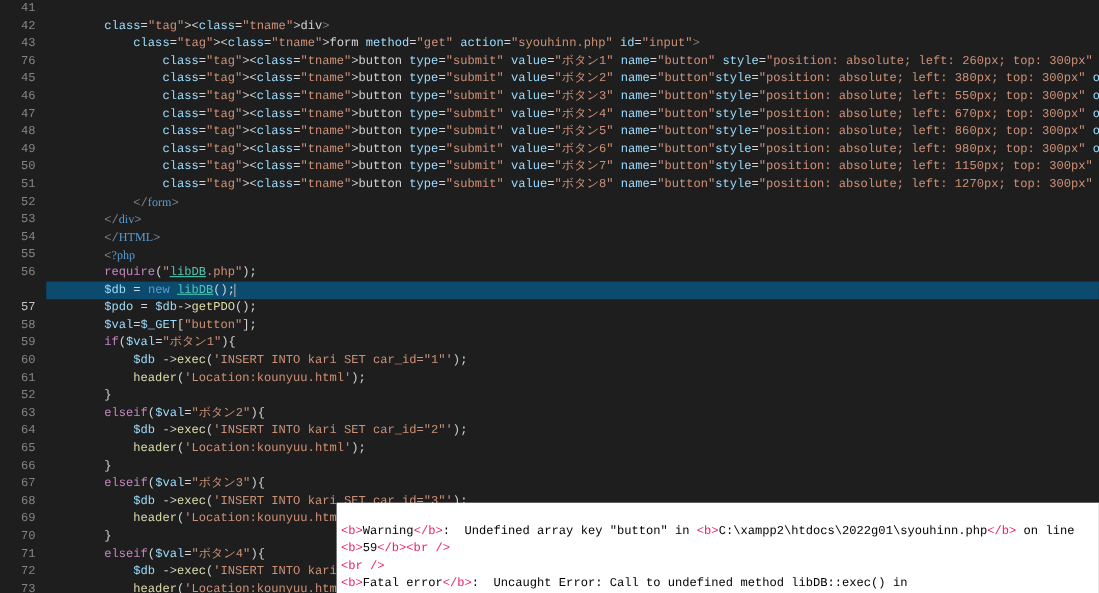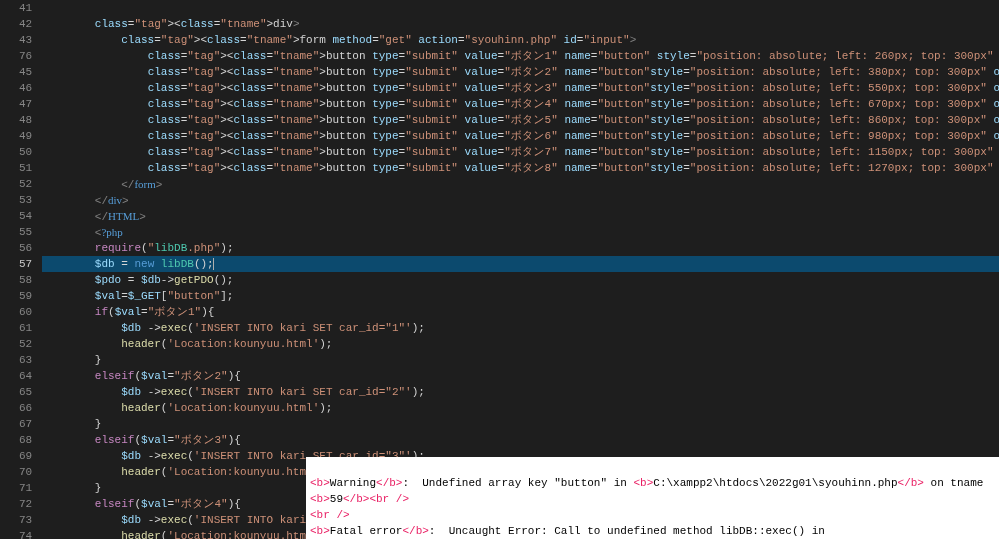--- a/index.html
+++ b/index.html
@@ -21,38 +21,38 @@
   .gutter {
     background:#1e1e1e;
     color:#858585;
     text-align:right;
     padding:0 14px 0 19px;
     user-select:none;
     flex:0 0 auto;
     width:40px;
   }
   .gutter .ln { height:16px; }
-  .gutter .ln.current { color:#c6c6c6; }
+  .gutter .ln.current { color:#c6c6c6;margin-top:16px; }
   .code {
     flex:1 1 auto;
     padding-left:2px;
     white-space:pre;
     overflow:hidden;
   }
   .row { height:16px; }
   .row.current { background:#0c4a6e; }
   
   .tag   { color:#808080; }    
   .tname { color:#569cd6;font-family:Liberation Serif, serif; }    
   .attr  { color:#9cdcfe; }    
   .str   { color:#ce9178; }    
   .var   { color:#9cdcfe; }    
   .kw    { color:#c586c0; }    
   .kw2   { color:#569cd6; }    
-  .cls   { color:#4ec9b0; }    
+  .cls   { color:#4ec9b0;text-decoration:underline; }    
   .fn    { color:#dcdcaa; }    
   .punc  { color:#d4d4d4; }
   .cursor{ border-left:1px solid #aeafad; margin-left:-1px; }
 
   .error-overlay {
     position:absolute;
     left:306px;
     top:457px;
     width:693px;
     background:#ffffff;
@@ -102,19 +102,19 @@
       <div class="ln">70</div>
       <div class="ln">71</div>
       <div class="ln">72</div>
       <div class="ln">73</div>
       <div class="ln">74</div>
     </div>
   <div class="code" id="code"><div class="row"></div><div class="row">&nbsp;&nbsp;&nbsp;&nbsp;&nbsp;&nbsp;&nbsp;&nbsp;<span <span="" class="attr">class</span><span class="punc">=</span><span class="str">"tag"</span>&gt;&lt;<span <span="" class="attr">class</span><span class="punc">=</span><span class="str">"tname"</span>&gt;div<span class="tag">&gt;</span></div><div class="row">&nbsp;&nbsp;&nbsp;&nbsp;&nbsp;&nbsp;&nbsp;&nbsp;&nbsp;&nbsp;&nbsp;&nbsp;<span <span="" class="attr">class</span><span class="punc">=</span><span class="str">"tag"</span>&gt;&lt;<span <span="" class="attr">class</span><span class="punc">=</span><span class="str">"tname"</span>&gt;form <span class="attr">method</span><span class="punc">=</span><span class="str">"get"</span> <span class="attr">action</span><span class="punc">=</span><span class="str">"syouhinn.php"</span> <span class="attr">id</span><span class="punc">=</span><span class="str">"input"</span><span class="tag">&gt;</span></div><div class="row">&nbsp;&nbsp;&nbsp;&nbsp;&nbsp;&nbsp;&nbsp;&nbsp;&nbsp;&nbsp;&nbsp;&nbsp;&nbsp;&nbsp;&nbsp;&nbsp;<span <span="" class="attr">class</span><span class="punc">=</span><span class="str">"tag"</span>&gt;&lt;<span <span="" class="attr">class</span><span class="punc">=</span><span class="str">"tname"</span>&gt;button <span class="attr">type</span><span class="punc">=</span><span class="str">"submit"</span> <span class="attr">value</span><span class="punc">=</span><span class="str">"ボタン1"</span> <span class="attr">name</span><span class="punc">=</span><span class="str">"button"</span> <span class="attr">style</span><span class="punc">=</span><span class="str">"position: absolute; left: 260px; top: 300px"</span> </div><div class="row">&nbsp;&nbsp;&nbsp;&nbsp;&nbsp;&nbsp;&nbsp;&nbsp;&nbsp;&nbsp;&nbsp;&nbsp;&nbsp;&nbsp;&nbsp;&nbsp;<span <span="" class="attr">class</span><span class="punc">=</span><span class="str">"tag"</span>&gt;&lt;<span <span="" class="attr">class</span><span class="punc">=</span><span class="str">"tname"</span>&gt;button <span class="attr">type</span><span class="punc">=</span><span class="str">"submit"</span> <span class="attr">value</span><span class="punc">=</span><span class="str">"ボタン2"</span> <span class="attr">name</span><span class="punc">=</span><span class="str">"button"</span><span class="attr">style</span><span class="punc">=</span><span class="str">"position: absolute; left: 380px; top: 300px"</span> <span class="attr">onclick</span></div><div class="row">&nbsp;&nbsp;&nbsp;&nbsp;&nbsp;&nbsp;&nbsp;&nbsp;&nbsp;&nbsp;&nbsp;&nbsp;&nbsp;&nbsp;&nbsp;&nbsp;<span <span="" class="attr">class</span><span class="punc">=</span><span class="str">"tag"</span>&gt;&lt;<span <span="" class="attr">class</span><span class="punc">=</span><span class="str">"tname"</span>&gt;button <span class="attr">type</span><span class="punc">=</span><span class="str">"submit"</span> <span class="attr">value</span><span class="punc">=</span><span class="str">"ボタン3"</span> <span class="attr">name</span><span class="punc">=</span><span class="str">"button"</span><span class="attr">style</span><span class="punc">=</span><span class="str">"position: absolute; left: 550px; top: 300px"</span> <span class="attr">onclick</span></div><div class="row">&nbsp;&nbsp;&nbsp;&nbsp;&nbsp;&nbsp;&nbsp;&nbsp;&nbsp;&nbsp;&nbsp;&nbsp;&nbsp;&nbsp;&nbsp;&nbsp;<span <span="" class="attr">class</span><span class="punc">=</span><span class="str">"tag"</span>&gt;&lt;<span <span="" class="attr">class</span><span class="punc">=</span><span class="str">"tname"</span>&gt;button <span class="attr">type</span><span class="punc">=</span><span class="str">"submit"</span> <span class="attr">value</span><span class="punc">=</span><span class="str">"ボタン4"</span> <span class="attr">name</span><span class="punc">=</span><span class="str">"button"</span><span class="attr">style</span><span class="punc">=</span><span class="str">"position: absolute; left: 670px; top: 300px"</span> <span class="attr">onclick</span></div><div class="row">&nbsp;&nbsp;&nbsp;&nbsp;&nbsp;&nbsp;&nbsp;&nbsp;&nbsp;&nbsp;&nbsp;&nbsp;&nbsp;&nbsp;&nbsp;&nbsp;<span <span="" class="attr">class</span><span class="punc">=</span><span class="str">"tag"</span>&gt;&lt;<span <span="" class="attr">class</span><span class="punc">=</span><span class="str">"tname"</span>&gt;button <span class="attr">type</span><span class="punc">=</span><span class="str">"submit"</span> <span class="attr">value</span><span class="punc">=</span><span class="str">"ボタン5"</span> <span class="attr">name</span><span class="punc">=</span><span class="str">"button"</span><span class="attr">style</span><span class="punc">=</span><span class="str">"position: absolute; left: 860px; top: 300px"</span> <span class="attr">onclick</span></div><div class="row">&nbsp;&nbsp;&nbsp;&nbsp;&nbsp;&nbsp;&nbsp;&nbsp;&nbsp;&nbsp;&nbsp;&nbsp;&nbsp;&nbsp;&nbsp;&nbsp;<span <span="" class="attr">class</span><span class="punc">=</span><span class="str">"tag"</span>&gt;&lt;<span <span="" class="attr">class</span><span class="punc">=</span><span class="str">"tname"</span>&gt;button <span class="attr">type</span><span class="punc">=</span><span class="str">"submit"</span> <span class="attr">value</span><span class="punc">=</span><span class="str">"ボタン6"</span> <span class="attr">name</span><span class="punc">=</span><span class="str">"button"</span><span class="attr">style</span><span class="punc">=</span><span class="str">"position: absolute; left: 980px; top: 300px"</span> <span class="attr">onclick</span></div><div class="row">&nbsp;&nbsp;&nbsp;&nbsp;&nbsp;&nbsp;&nbsp;&nbsp;&nbsp;&nbsp;&nbsp;&nbsp;&nbsp;&nbsp;&nbsp;&nbsp;<span <span="" class="attr">class</span><span class="punc">=</span><span class="str">"tag"</span>&gt;&lt;<span <span="" class="attr">class</span><span class="punc">=</span><span class="str">"tname"</span>&gt;button <span class="attr">type</span><span class="punc">=</span><span class="str">"submit"</span> <span class="attr">value</span><span class="punc">=</span><span class="str">"ボタン7"</span> <span class="attr">name</span><span class="punc">=</span><span class="str">"button"</span><span class="attr">style</span><span class="punc">=</span><span class="str">"position: absolute; left: 1150px; top: 300px"</span> </div><div class="row">&nbsp;&nbsp;&nbsp;&nbsp;&nbsp;&nbsp;&nbsp;&nbsp;&nbsp;&nbsp;&nbsp;&nbsp;&nbsp;&nbsp;&nbsp;&nbsp;<span <span="" class="attr">class</span><span class="punc">=</span><span class="str">"tag"</span>&gt;&lt;<span <span="" class="attr">class</span><span class="punc">=</span><span class="str">"tname"</span>&gt;button <span class="attr">type</span><span class="punc">=</span><span class="str">"submit"</span> <span class="attr">value</span><span class="punc">=</span><span class="str">"ボタン8"</span> <span class="attr">name</span><span class="punc">=</span><span class="str">"button"</span><span class="attr">style</span><span class="punc">=</span><span class="str">"position: absolute; left: 1270px; top: 300px"</span> </div><div class="row">&nbsp;&nbsp;&nbsp;&nbsp;&nbsp;&nbsp;&nbsp;&nbsp;&nbsp;&nbsp;&nbsp;&nbsp;<span class="tag">&lt;/</span><span class="tname">form</span><span class="tag">&gt;</span></div><div class="row">&nbsp;&nbsp;&nbsp;&nbsp;&nbsp;&nbsp;&nbsp;&nbsp;<span class="tag">&lt;/</span><span class="tname">div</span><span class="tag">&gt;</span></div><div class="row">&nbsp;&nbsp;&nbsp;&nbsp;&nbsp;&nbsp;&nbsp;&nbsp;<span class="tag">&lt;/</span><span class="tname">HTML</span><span class="tag">&gt;</span></div><div class="row">&nbsp;&nbsp;&nbsp;&nbsp;&nbsp;&nbsp;&nbsp;&nbsp;<span class="tag">&lt;</span><span class="tname">?php</span></div><div class="row">&nbsp;&nbsp;&nbsp;&nbsp;&nbsp;&nbsp;&nbsp;&nbsp;<span class="kw">require</span>(<span class="str">"<span class="cls">libDB</span>.php"</span>);</div><div class="row current">&nbsp;&nbsp;&nbsp;&nbsp;&nbsp;&nbsp;&nbsp;&nbsp;<span class="var">$db</span> = <span class="kw2">new</span> <span class="cls">libDB</span>();<span class="cursor"></span></div><div class="row">&nbsp;&nbsp;&nbsp;&nbsp;&nbsp;&nbsp;&nbsp;&nbsp;<span class="var">$pdo</span> = <span class="var">$db</span>-&gt;<span class="fn">getPDO</span>();</div><div class="row">&nbsp;&nbsp;&nbsp;&nbsp;&nbsp;&nbsp;&nbsp;&nbsp;<span class="var">$val</span>=<span class="var">$_GET</span>[<span class="str">"button"</span>];</div><div class="row">&nbsp;&nbsp;&nbsp;&nbsp;&nbsp;&nbsp;&nbsp;&nbsp;<span class="kw">if</span>(<span class="var">$val</span>=<span class="str">"ボタン1"</span>){</div><div class="row">&nbsp;&nbsp;&nbsp;&nbsp;&nbsp;&nbsp;&nbsp;&nbsp;&nbsp;&nbsp;&nbsp;&nbsp;<span class="var">$db</span> -&gt;<span class="fn">exec</span>(<span class="str">'INSERT INTO kari SET car_id="1"'</span>);</div><div class="row">&nbsp;&nbsp;&nbsp;&nbsp;&nbsp;&nbsp;&nbsp;&nbsp;&nbsp;&nbsp;&nbsp;&nbsp;<span class="fn">header</span>(<span class="str">'Location:kounyuu.html'</span>);</div><div class="row">&nbsp;&nbsp;&nbsp;&nbsp;&nbsp;&nbsp;&nbsp;&nbsp;}</div><div class="row">&nbsp;&nbsp;&nbsp;&nbsp;&nbsp;&nbsp;&nbsp;&nbsp;<span class="kw">elseif</span>(<span class="var">$val</span>=<span class="str">"ボタン2"</span>){</div><div class="row">&nbsp;&nbsp;&nbsp;&nbsp;&nbsp;&nbsp;&nbsp;&nbsp;&nbsp;&nbsp;&nbsp;&nbsp;<span class="var">$db</span> -&gt;<span class="fn">exec</span>(<span class="str">'INSERT INTO kari SET car_id="2"'</span>);</div><div class="row">&nbsp;&nbsp;&nbsp;&nbsp;&nbsp;&nbsp;&nbsp;&nbsp;&nbsp;&nbsp;&nbsp;&nbsp;<span class="fn">header</span>(<span class="str">'Location:kounyuu.html'</span>);</div><div class="row">&nbsp;&nbsp;&nbsp;&nbsp;&nbsp;&nbsp;&nbsp;&nbsp;}</div><div class="row">&nbsp;&nbsp;&nbsp;&nbsp;&nbsp;&nbsp;&nbsp;&nbsp;<span class="kw">elseif</span>(<span class="var">$val</span>=<span class="str">"ボタン3"</span>){</div><div class="row">&nbsp;&nbsp;&nbsp;&nbsp;&nbsp;&nbsp;&nbsp;&nbsp;&nbsp;&nbsp;&nbsp;&nbsp;<span class="var">$db</span> -&gt;<span class="fn">exec</span>(<span class="str">'INSERT INTO kari SET car_id="3"'</span>);</div><div class="row">&nbsp;&nbsp;&nbsp;&nbsp;&nbsp;&nbsp;&nbsp;&nbsp;&nbsp;&nbsp;&nbsp;&nbsp;<span class="fn">header</span>(<span class="str">'Location:kounyuu.html'</span>);</div><div class="row">&nbsp;&nbsp;&nbsp;&nbsp;&nbsp;&nbsp;&nbsp;&nbsp;}</div><div class="row">&nbsp;&nbsp;&nbsp;&nbsp;&nbsp;&nbsp;&nbsp;&nbsp;<span class="kw">elseif</span>(<span class="var">$val</span>=<span class="str">"ボタン4"</span>){</div><div class="row">&nbsp;&nbsp;&nbsp;&nbsp;&nbsp;&nbsp;&nbsp;&nbsp;&nbsp;&nbsp;&nbsp;&nbsp;<span class="var">$db</span> -&gt;<span class="fn">exec</span>(<span class="str">'INSERT INTO kari SET car_id="4"'</span>);</div><div class="row">&nbsp;&nbsp;&nbsp;&nbsp;&nbsp;&nbsp;&nbsp;&nbsp;&nbsp;&nbsp;&nbsp;&nbsp;<span class="fn">header</span>(<span class="str">'Location:kounyuu.html'</span>);</div></div>
 </div>
 
 <div class="error-overlay">
-<span class="pink">&lt;b&gt;</span><span>Warning</span><span class="pink">&lt;/b&gt;</span><span>:  Undefined array key "button" in </span><span class="pink">&lt;b&gt;</span><span>C:\xampp2\htdocs\2022g01\syouhinn.php</span><span class="pink">&lt;/b&gt;</span><span> on tname </span><span class="pink">&lt;b&gt;</span><span>59</span><span class="pink">&lt;/b&gt;&lt;br /&gt;</span>
+<span class="pink">&lt;b&gt;</span><span>Warning</span><span class="pink">&lt;/b&gt;</span><span>:  Undefined array key "button" in </span><span class="pink">&lt;b&gt;</span><span>C:\xampp2\htdocs\2022g01\syouhinn.php</span><span class="pink">&lt;/b&gt;</span><span> on line </span><span class="pink">&lt;b&gt;</span><span>59</span><span class="pink">&lt;/b&gt;&lt;br /&gt;</span>
 <span class="pink">&lt;br /&gt;</span>
 <span class="pink">&lt;b&gt;</span><span>Fatal error</span><span class="pink">&lt;/b&gt;</span><span>:  Uncaught Error: Call to undefined method libDB::exec() in C:\xampp2\htdocs\2022g01\syouhinn.php:61</span>
 
 
 
 </div>
 
 </body></html>

